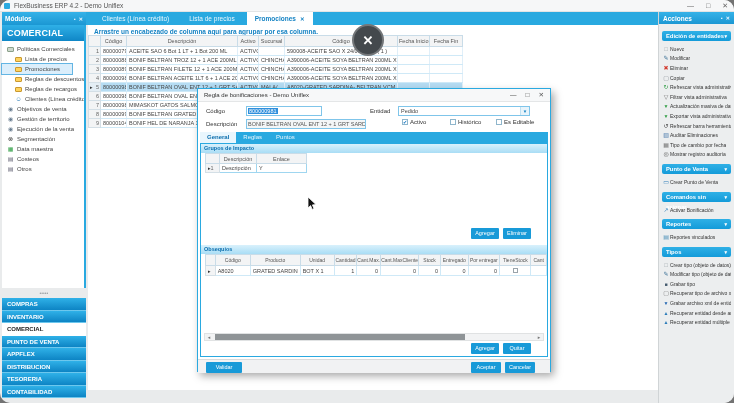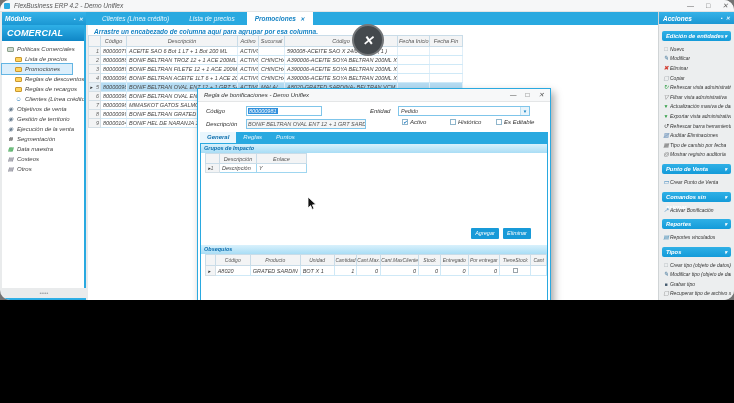--- a/index.html
+++ b/index.html
@@ -1,17 +1,17 @@
 <!DOCTYPE html>
 <html><head>
 <meta charset="utf-8">
 <style>
   html,body{margin:0;padding:0;background:#000;}
   *{box-sizing:border-box;font-family:"Liberation Sans",sans-serif;}
-  .stage{position:relative;width:734px;height:300px;background:#737373;overflow:hidden;font-style:italic;}
+  .stage{position:relative;width:734px;height:403px;background:#737373;overflow:hidden;}
   .window{position:absolute;inset:0;background:#e9ebec;border-radius:10px;overflow:hidden;}
 
   
   .titlebar{position:absolute;left:0;top:0;width:734px;height:12px;background:#f6f7f8;border-bottom:1px solid #e2e4e5;}
   .app-icon{position:absolute;left:4px;top:3px;width:6px;height:6px;background:#2aa9e0;border-radius:1px;}
   .title-text{position:absolute;left:14px;top:2px;font-size:6.5px;color:#555;white-space:nowrap;}
   .win-controls{position:absolute;right:6px;top:1px;display:flex;gap:12px;font-size:7px;color:#666;}
   .win-controls span{cursor:default;line-height:10px;}
 
   

